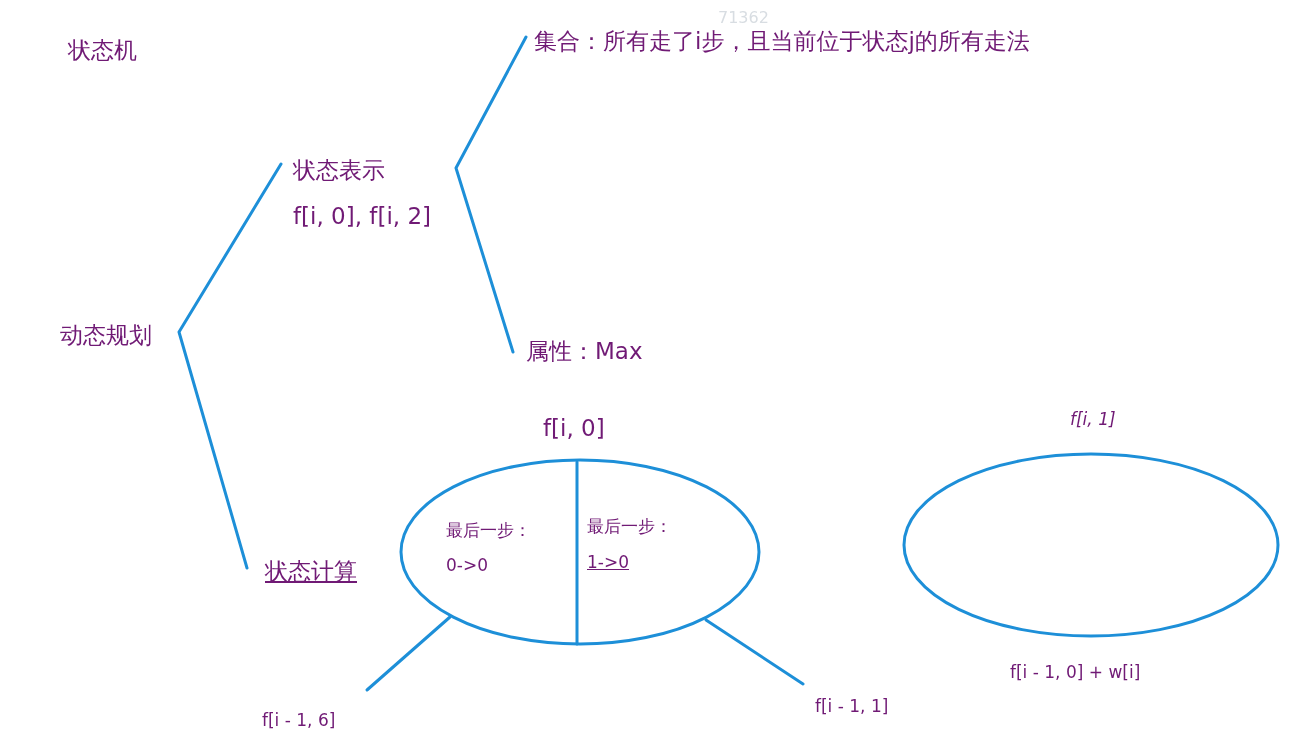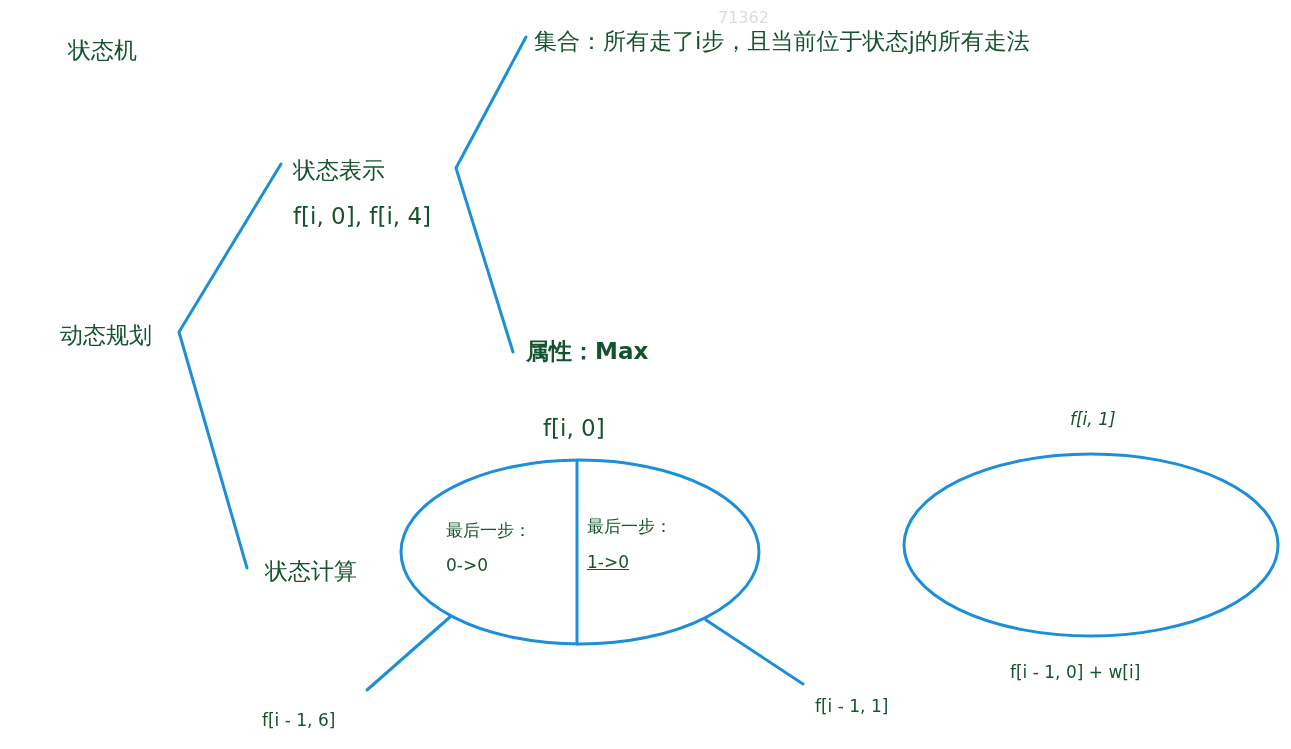--- a/index.html
+++ b/index.html
@@ -1,18 +1,18 @@
 <!DOCTYPE html>
 <html><head>
   <meta charset="utf-8">
   <style>
     html, body { margin: 0; padding: 0; background: #ffffff; }
     body { width: 1291px; height: 749px; position: relative; overflow: hidden;
            font-family: "DejaVu Sans", "Liberation Sans", sans-serif; color: #1a8ad4; }
-    .txt { position: absolute; white-space: nowrap; color: #14532d; line-height: 1; }
+    .txt { position: absolute; white-space: nowrap; color: #701a75; line-height: 1; }
     .t24 { font-size: 23px; }
     .t18 { font-size: 17px; }
     .wm { position: absolute; font-size: 16px; color: #d8dde2; white-space: nowrap; }
     svg.canvas { position: absolute; left: 0; top: 0; }
   </style>
 </head>
 <body>
 
 <svg class="canvas" width="1291" height="749">
   <g stroke="#1d8fd8" stroke-width="3" fill="none" stroke-linecap="round" stroke-linejoin="round">
@@ -30,26 +30,26 @@
   </g>
 </svg>
 
 <div class="wm" style="left:718px;top:8px;">71362</div>
 
 <div class="txt t24" style="left:68px;top:39px;">状态机</div>
 
 <div class="txt t24" style="left:60px;top:324px;">动态规划</div>
 
 <div class="txt t24" style="left:293px;top:159px;">状态表示</div>
-<div class="txt t24" style="left:293px;top:205px;">f[i, 0], f[i, 4]</div>
+<div class="txt t24" style="left:293px;top:205px;">f[i, 0], f[i, 2]</div>
 
 <div class="txt t24" style="left:534px;top:30px;">集合：所有走了i步，且当前位于状态j的所有走法</div>
-<div class="txt t24" style="left:526px;top:340px;font-weight:bold;">属性：Max</div>
+<div class="txt t24" style="left:526px;top:340px;">属性：Max</div>
 
-<div class="txt t24" style="left:265px;top:560px;">状态计算</div>
+<div class="txt t24" style="left:265px;top:560px;text-decoration:underline;">状态计算</div>
 
 <div class="txt t24" style="left:543px;top:417px;">f[i, 0]</div>
 
 <div class="txt t18" style="left:446px;top:522px;">最后一步：</div>
 <div class="txt t18" style="left:446px;top:557px;">0-&gt;0</div>
 
 <div class="txt t18" style="left:587px;top:518px;">最后一步：</div>
 <div class="txt t18" style="left:587px;top:554px;text-decoration:underline;">1-&gt;0</div>
 
 <div class="txt t18" style="left:262px;top:712px;">f[i - 1, 6]</div>

